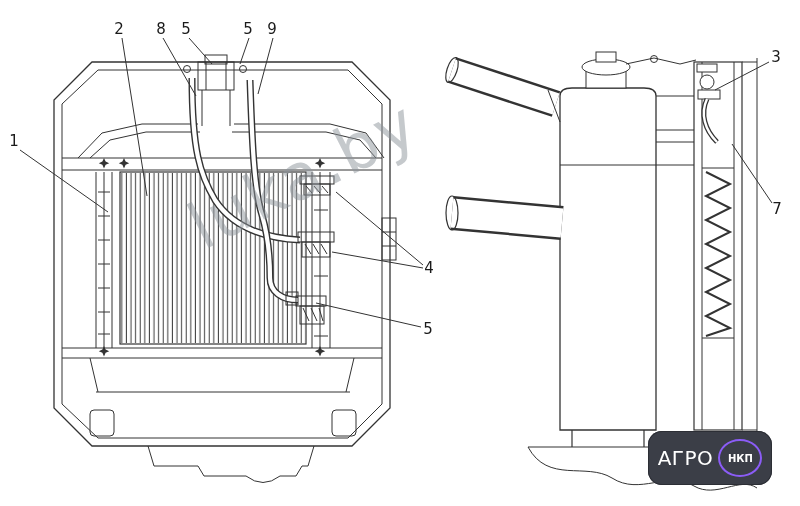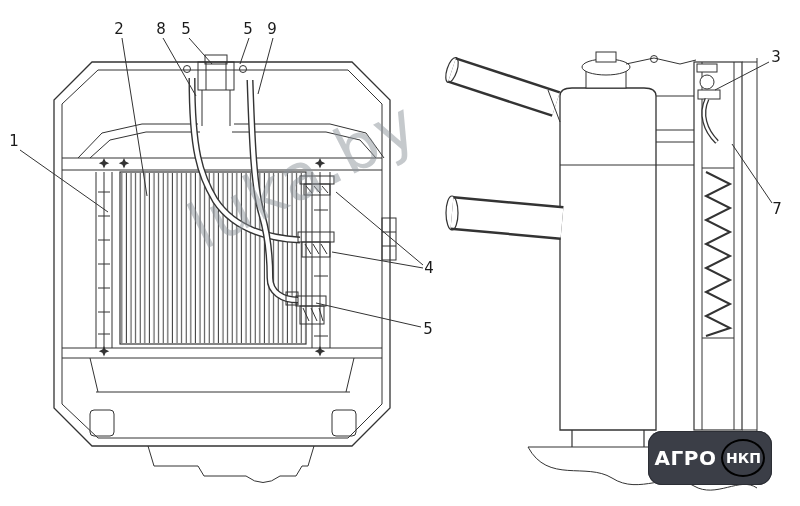--- a/index.html
+++ b/index.html
@@ -15,24 +15,24 @@
   .watermark{
     position:absolute;left:88px;top:138px;width:430px;text-align:center;
     font-size:64px;letter-spacing:2px;color:#8d949b;opacity:.5;
     transform:rotate(-27deg);z-index:5;pointer-events:none;white-space:nowrap;
   }
   .logo{
     position:absolute;left:648px;top:431px;width:124px;height:54px;
     background:#3b3e47;border-radius:14px;display:flex;align-items:center;
     justify-content:center;gap:5px;z-index:7;box-shadow:0 0 0 1px #2c2e35 inset;
   }
-  .logo .brand{color:#fff;font-weight:bold;font-size:20px;letter-spacing:.5px;}
+  .logo .brand{color:#fff;font-weight:normal;font-size:20px;letter-spacing:.5px;}
   .logo .badge{
-    color:#fff;border:2px solid #000000;border-radius:50%;
-    font-size:14px;font-weight:bold;width:40px;height:34px;
+    color:#fff;border:2px solid #8b5cf6;border-radius:50%;
+    font-size:10px;font-weight:bold;width:40px;height:34px;
     display:flex;align-items:center;justify-content:center;
   }
 </style>
 </head>
 <body>
 
 <div class="stage">
 
   <svg width="800" height="506" viewBox="0 0 800 506">
     <defs>

